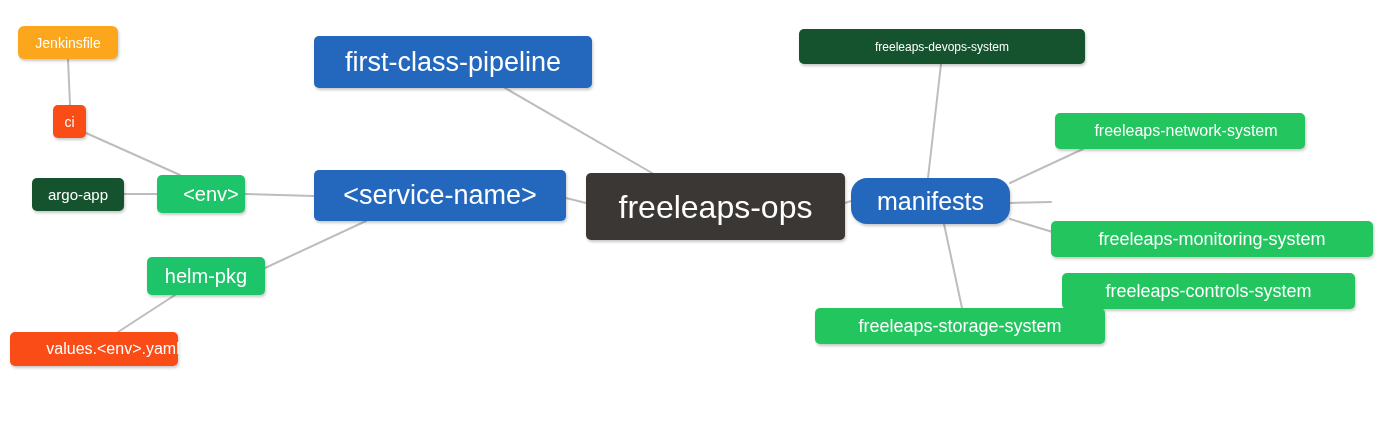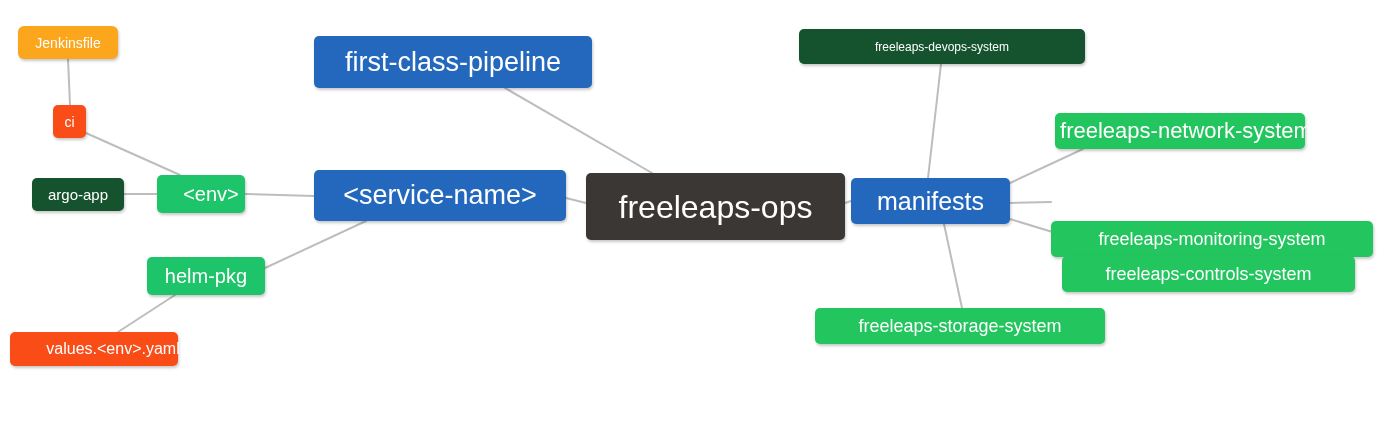--- a/index.html
+++ b/index.html
@@ -86,32 +86,32 @@
       </div>
       <div class="node" style="left: 314px; top: 36px; width: 278px; height: 52px; background: rgb(36, 104, 190); font-size: 27px;">
         <span class="node-label">first-class-pipeline</span>
       </div>
       <div class="node" style="left: 314px; top: 170px; width: 252px; height: 51px; background: rgb(36, 104, 190); font-size: 27px;">
         <span class="node-label">&lt;service-name&gt;</span>
       </div>
       <div class="node" style="left: 586px; top: 173px; width: 259px; height: 67px; background: rgb(59, 55, 52); font-size: 32px;">
         <span class="node-label">freeleaps-ops</span>
       </div>
-      <div class="node" style="left: 851px; top: 178px; width: 159px; height: 46px; background: rgb(36, 104, 190); font-size: 25px;">
+      <div class="node" style="left: 851px; top: 178px; width: 159px; height: 46px; background: rgb(36, 104, 190); font-size: 25px; border-radius: 16px;">
         <span class="node-label">manifests</span>
       </div>
       <div class="node" style="left: 799px; top: 29px; width: 286px; height: 35px; background: #14532d; font-size: 12px;">
         <span class="node-label">freeleaps-devops-system</span>
       </div>
-      <div class="node" style="left: 1055px; top: 113px; width: 250px; height: 36px; background: rgb(34, 197, 94); font-size: 22px; padding-left: 12px;">
+      <div class="node" style="left: 1055px; top: 113px; width: 250px; height: 36px; background: rgb(34, 197, 94); font-size: 16px; padding-left: 12px;">
         <span class="node-label">freeleaps-network-system</span>
       </div>
       <div class="node" style="left: 1051px; top: 187px; width: 322px; height: 36px; background: rgb(34, 197, 94); font-size: 18px; margin-top: 34px;">
         <span class="node-label">freeleaps-monitoring-system</span>
       </div>
-      <div class="node" style="left: 1062px; top: 256px; width: 293px; height: 36px; background: rgb(34, 197, 94); font-size: 18px;">
+      <div class="node" style="left: 1062px; top: 273px; width: 293px; height: 36px; background: rgb(34, 197, 94); font-size: 18px;">
         <span class="node-label">freeleaps-controls-system</span>
       </div>
       <div class="node" style="left: 815px; top: 308px; width: 290px; height: 36px; background: rgb(34, 197, 94); font-size: 18px;">
         <span class="node-label">freeleaps-storage-system</span>
       </div>
     </div>
 </div>
 
 </body></html>

